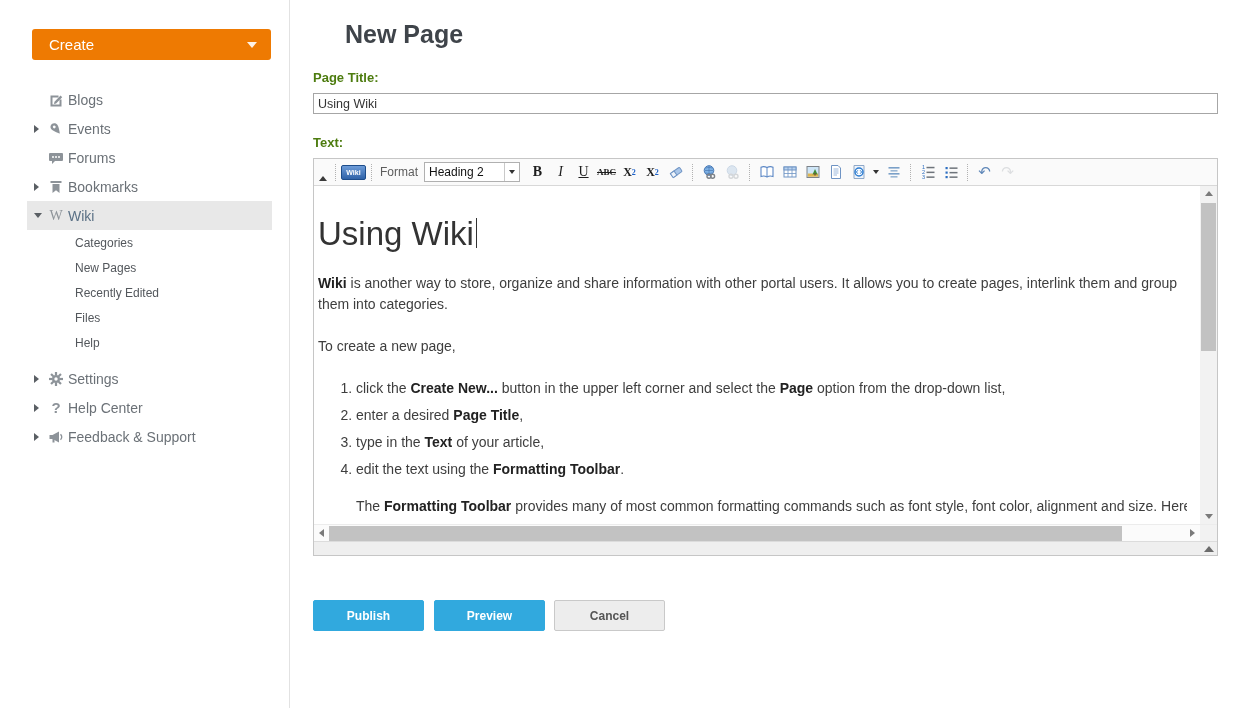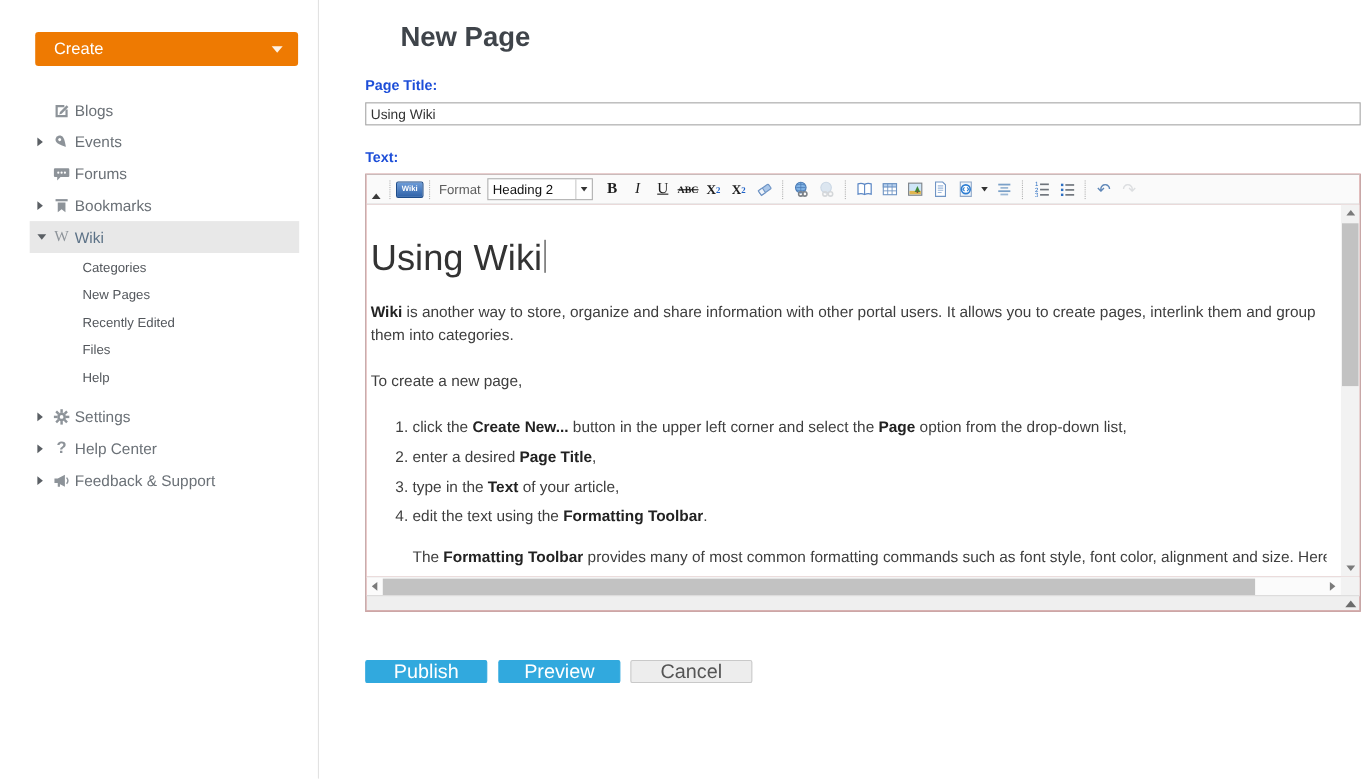--- a/index.html
+++ b/index.html
@@ -1,19 +1,19 @@
 <!DOCTYPE html>
 <html><head>
 <meta charset="utf-8">
 <style>
   * { margin:0; padding:0; box-sizing:border-box; }
   html,body { width:1240px; height:708px; background:#fff; overflow:hidden;
     font-family:"Liberation Sans","DejaVu Sans",sans-serif; }
 
-  .app { display:flex; width:1240px; height:708px;gap:19px; }
+  .app { display:flex; width:1240px; height:708px; }
 
   
   .sidebar { width:290px; height:708px; border-right:1px solid #e2e2e2; background:#fff; flex:0 0 290px; }
   .create-btn { position:relative; margin:29px 0 0 32px; width:239px; height:31px;
     background:#ee7a02; border-radius:3px; color:#fff; font-size:15px;
     display:flex; align-items:center; padding-left:17px; cursor:pointer; }
   .create-caret { position:absolute; right:14px; top:13px; width:0; height:0;
     border-left:5px solid transparent; border-right:5px solid transparent; border-top:6px solid rgba(255,255,255,.9); }
   .side-nav { margin-top:25px; }
   .nav-row { position:relative; margin-left:27px; width:245px; height:29px;
@@ -26,21 +26,21 @@
   .nav-ic { position:absolute; left:20px; width:18px; height:18px; display:flex; align-items:center; justify-content:center; }
   .nav-label { margin-left:41px; }
   .sub-row { margin-left:27px; width:245px; height:25px; display:flex; align-items:center;
     padding-left:48px; font-size:12px; color:#53575c; cursor:pointer; }
   .nav-gap { height:9px; }
   .wiki-w { font-family:"Liberation Serif","DejaVu Serif",serif; font-size:14px; color:#8d9399; }
 
   
   .main { flex:1; padding:20px 0 0 23px; }
   .page-title { font-size:25px; color:#3f444a; font-weight:700;margin-left:32px; }
-  .fld-label { margin-top:21px; font-size:13px; font-weight:bold; color:#1d4ed8; }
+  .fld-label { margin-top:21px; font-size:13px; font-weight:bold; color:#4d7c0f; }
   .title-input { margin-top:8px; width:905px; height:21px; border:1px solid #a6a6a6;
     font-size:12.5px; color:#333; padding:0 4px; display:block; font-family:inherit; }
 
   
   .editor { margin-top:8px; width:905px; border:1px solid #c6c6c6; background:#b91c1c; }
   .ed-toolbar { height:27px; background:#fafafa; border-bottom:1px solid #d8d8d8;
     display:flex; align-items:center; padding:0 5px; }
   .tb-collapse { width:0; height:0; border-left:4px solid transparent; border-right:4px solid transparent;
     border-bottom:5px solid #3a3a3a; align-self:flex-end; margin:0 3px 4px 0; cursor:pointer; }
   .tb-sep { width:1px; height:17px; border-left:1px dotted #b2b2b2; margin:0 5px; }
@@ -92,22 +92,22 @@
   .tri-right { width:0; height:0; border-top:4px solid transparent; border-bottom:4px solid transparent; border-left:5px solid #7a7a7a; }
   .h-track { position:relative; flex:1; height:17px; }
   .h-thumb { position:absolute; left:0; top:1px; width:793px; height:15px; background:#c2c2c2; cursor:pointer; }
   .h-corner { width:17px; height:17px; background:#f2f2f2; }
   .ed-bottom { position:relative; height:14px; background:#efefef; border-top:1px solid #dcdcdc; }
   .resize-handle { position:absolute; right:3px; bottom:3px; width:0; height:0; cursor:ns-resize;
     border-left:5px solid transparent; border-right:5px solid transparent; border-bottom:6px solid #6b6b6b; }
 
   
   .actions { margin-top:44px; display:flex; }
-  .btn { width:111px; height:21px; font-size:18px; display:flex; align-items:center; justify-content:center;
-    cursor:pointer; border-radius:2px; font-family:inherit; }
+  .btn { width:111px; height:31px; font-size:12px; display:flex; align-items:center; justify-content:center;
+    cursor:pointer; border-radius:2px; font-family:inherit;font-weight:bold; }
   .btn-primary { background:#31a9de; color:#fff; border:1px solid #31a9de; margin-right:10px; }
   .btn-cancel { background:#ededed; color:#555; border:1px solid #c9c9c9; }
 
   svg { display:block; }
 </style>
 </head>
 <body>
 
 <div class="app">
 

